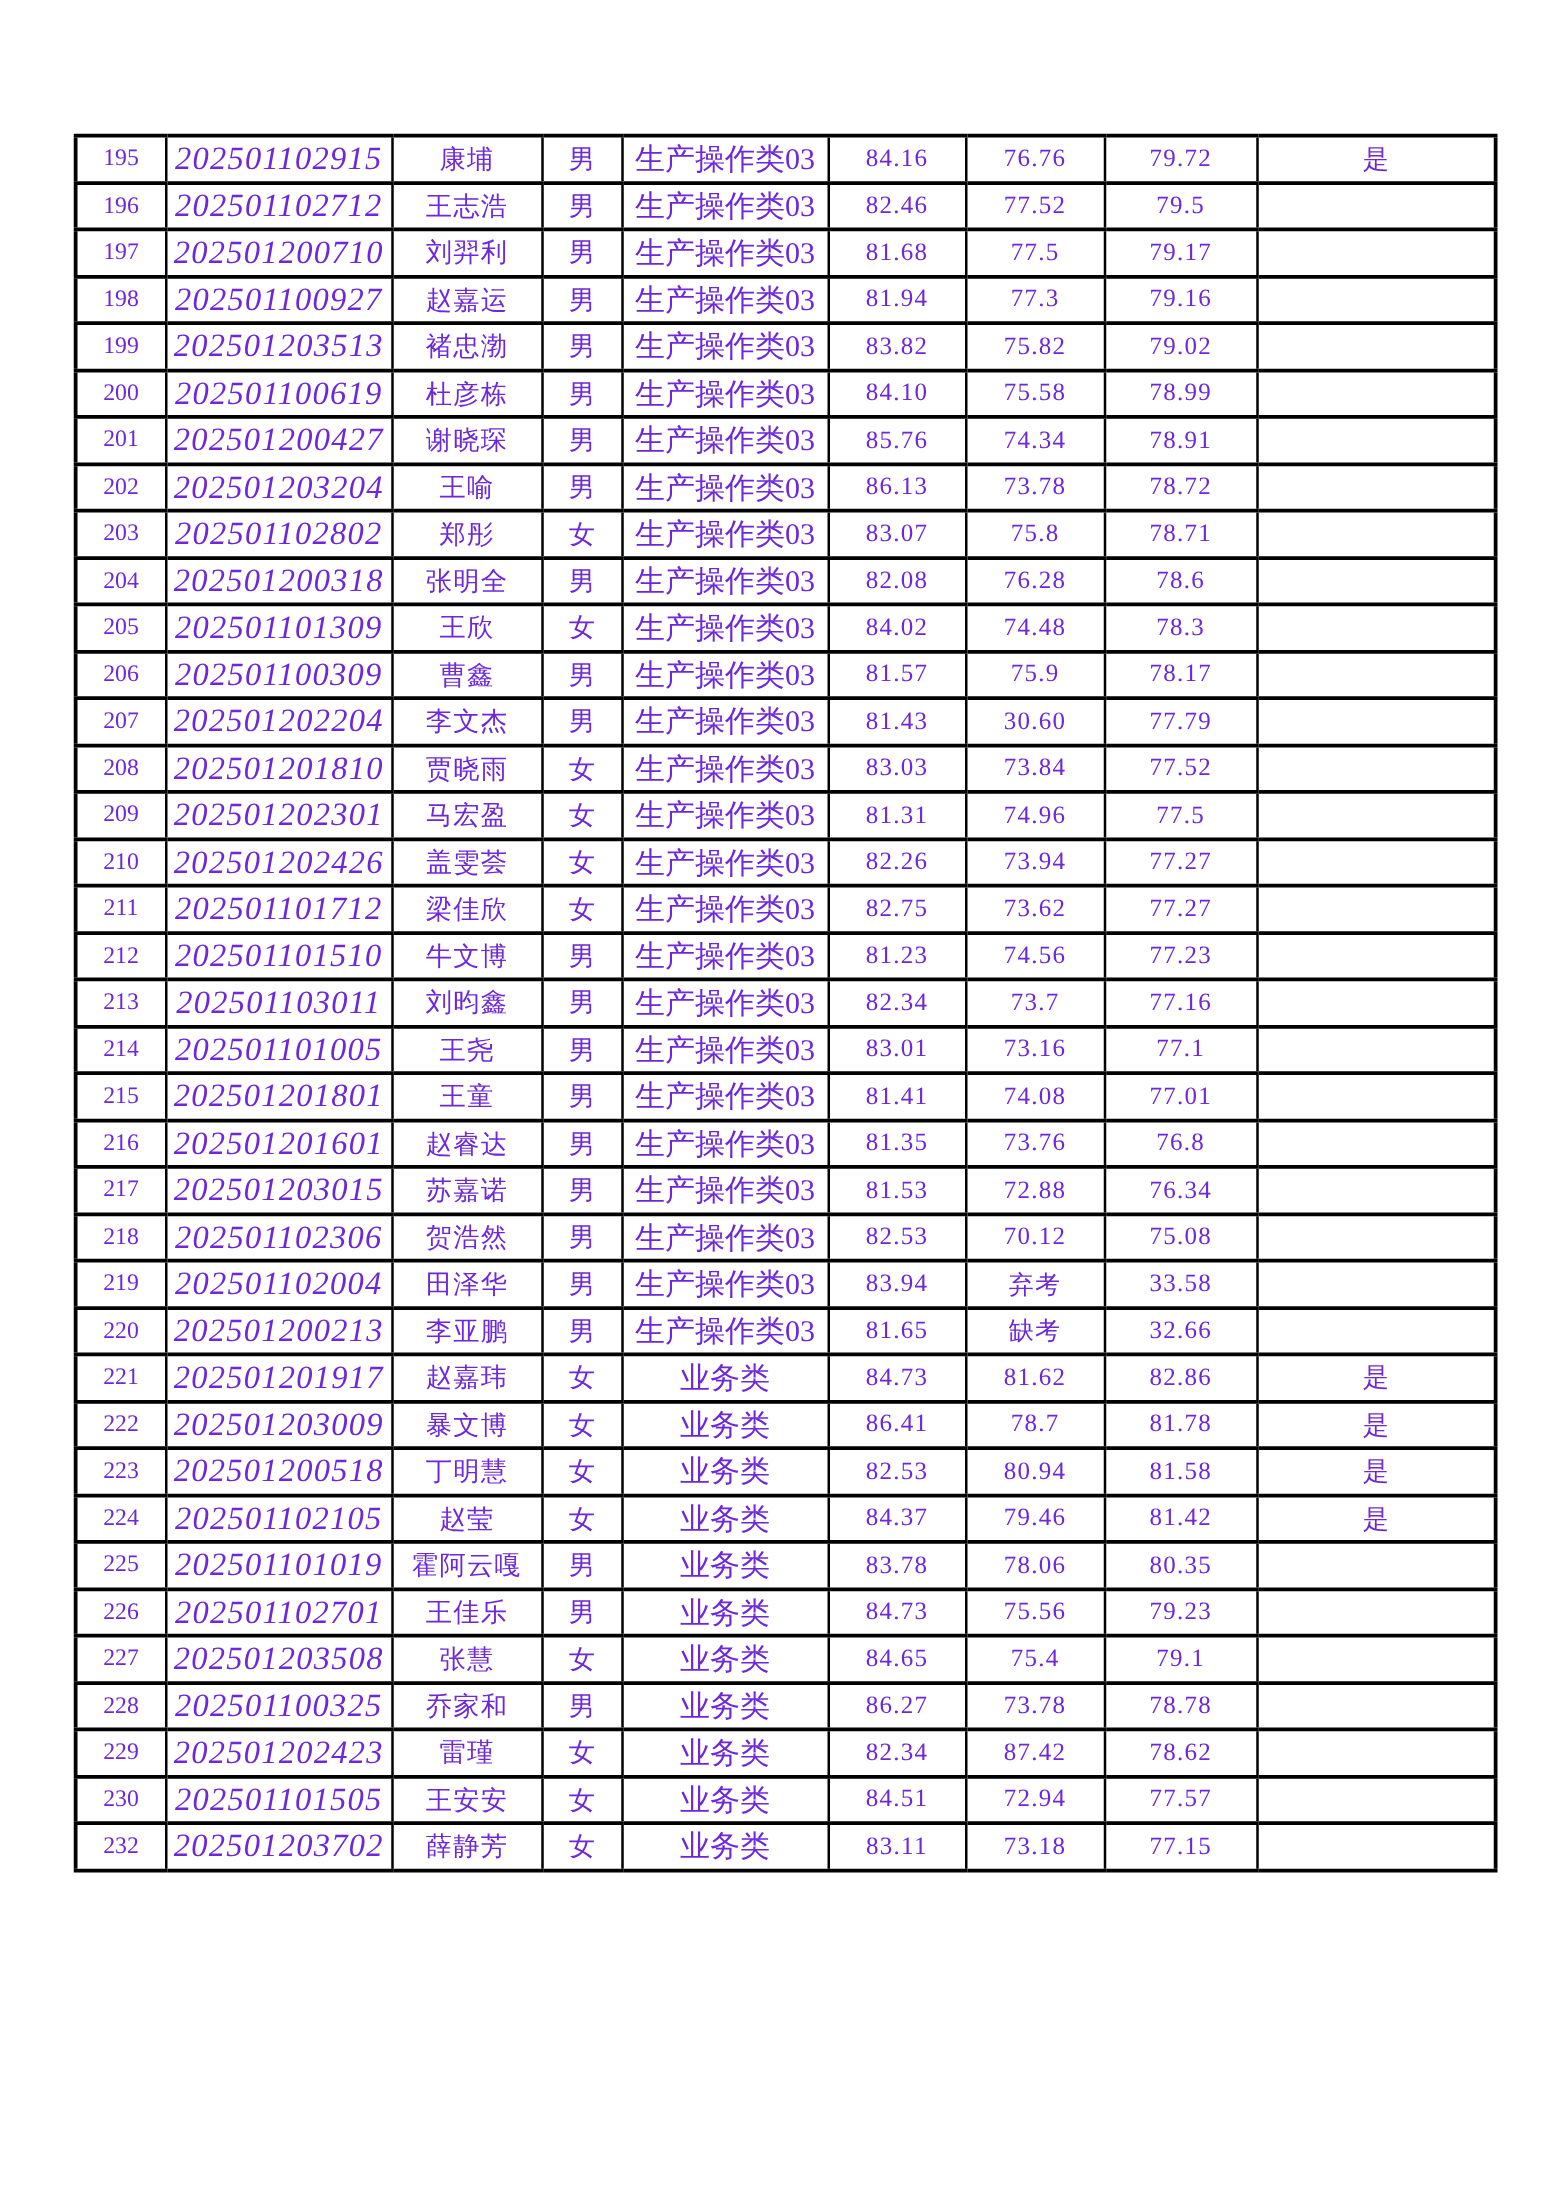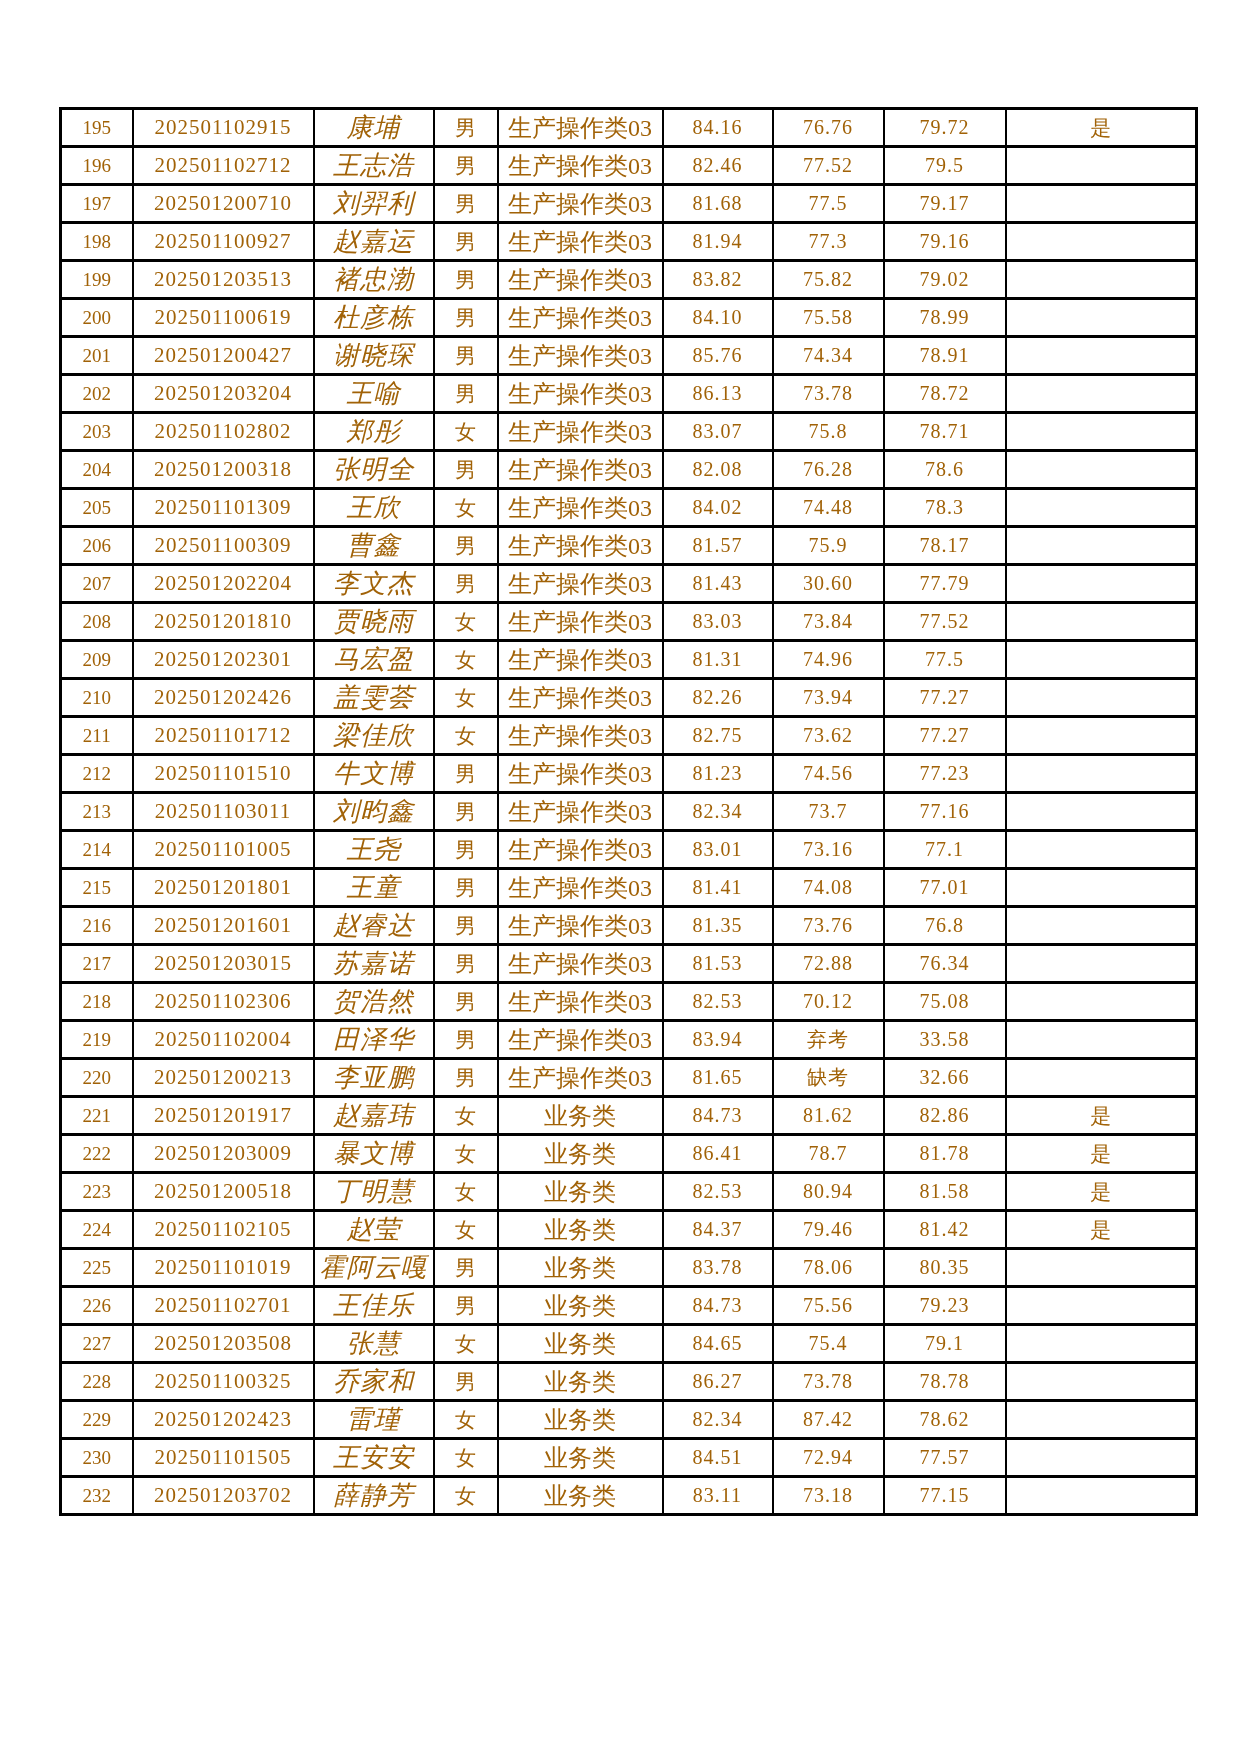--- a/index.html
+++ b/index.html
@@ -15,38 +15,38 @@
     overflow: hidden;
   }
   table.results {
     position: absolute;
     left: 59px;
     top: 107px;
     width: 1136px;
     border-collapse: collapse;
     table-layout: fixed;
     font-family: "Liberation Serif", "DejaVu Serif", serif;
-    color: #a16207;
+    color: #6d28d9;
     border: 3px solid #000000;
   }
   table.results td {
     border-left: 2px solid #000000;
     border-right: 2px solid #000000;
     border-top: 3px solid #000000;
     border-bottom: 3px solid #000000;
     height: 34.5px;
     padding: 0;
     text-align: center;
     vertical-align: middle;
     white-space: nowrap;
     overflow: hidden;
   }
   td.c-seq        { font-size: 19px; }
-  td.c-admission  { font-size: 21px; letter-spacing: 1px; }
-  td.c-name       { font-size: 26px; letter-spacing: 1px; font-style: italic; }
+  td.c-admission  { font-size: 26px; letter-spacing: 1px; font-style: italic; }
+  td.c-name       { font-size: 21px; letter-spacing: 1px; }
   td.c-gender     { font-size: 21px; }
   td.c-category   { font-size: 24px; }
   td.c-score      { font-size: 20px; letter-spacing: 1px; }
   td.c-flag       { font-size: 21px; }
 
   col.w-seq       { width: 72px; }
   col.w-admission { width: 181px; }
   col.w-name      { width: 120px; }
   col.w-gender    { width: 64px; }
   col.w-category  { width: 165px; }

